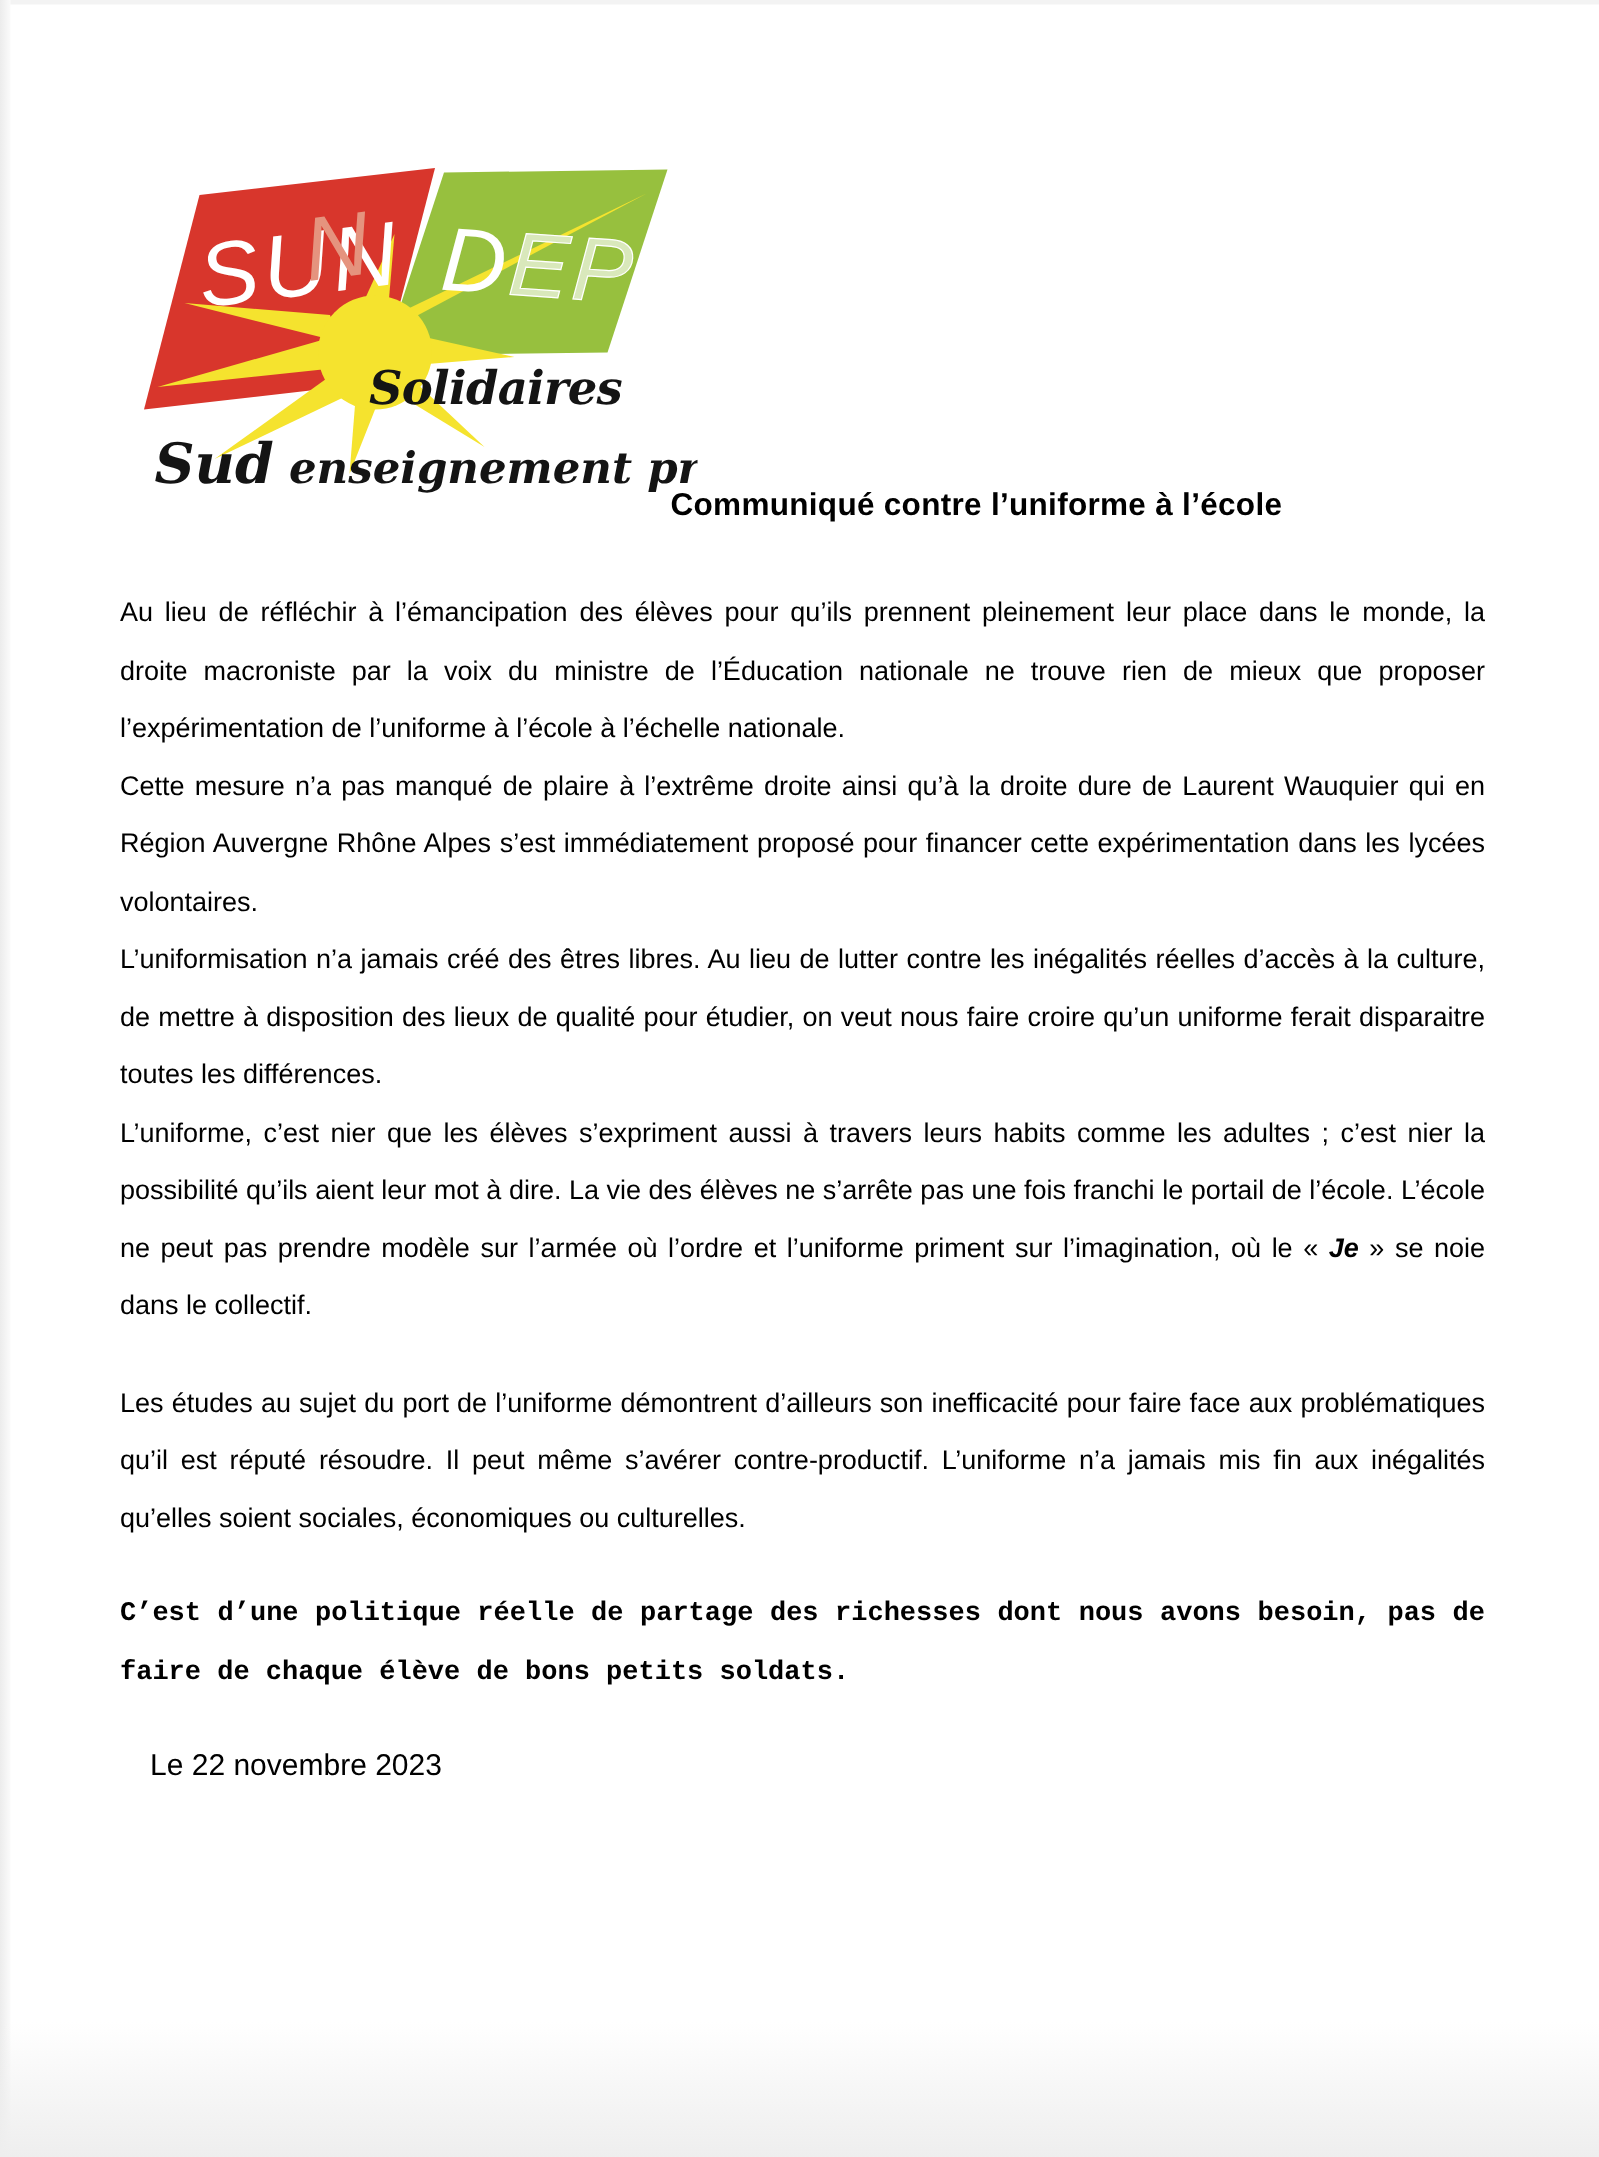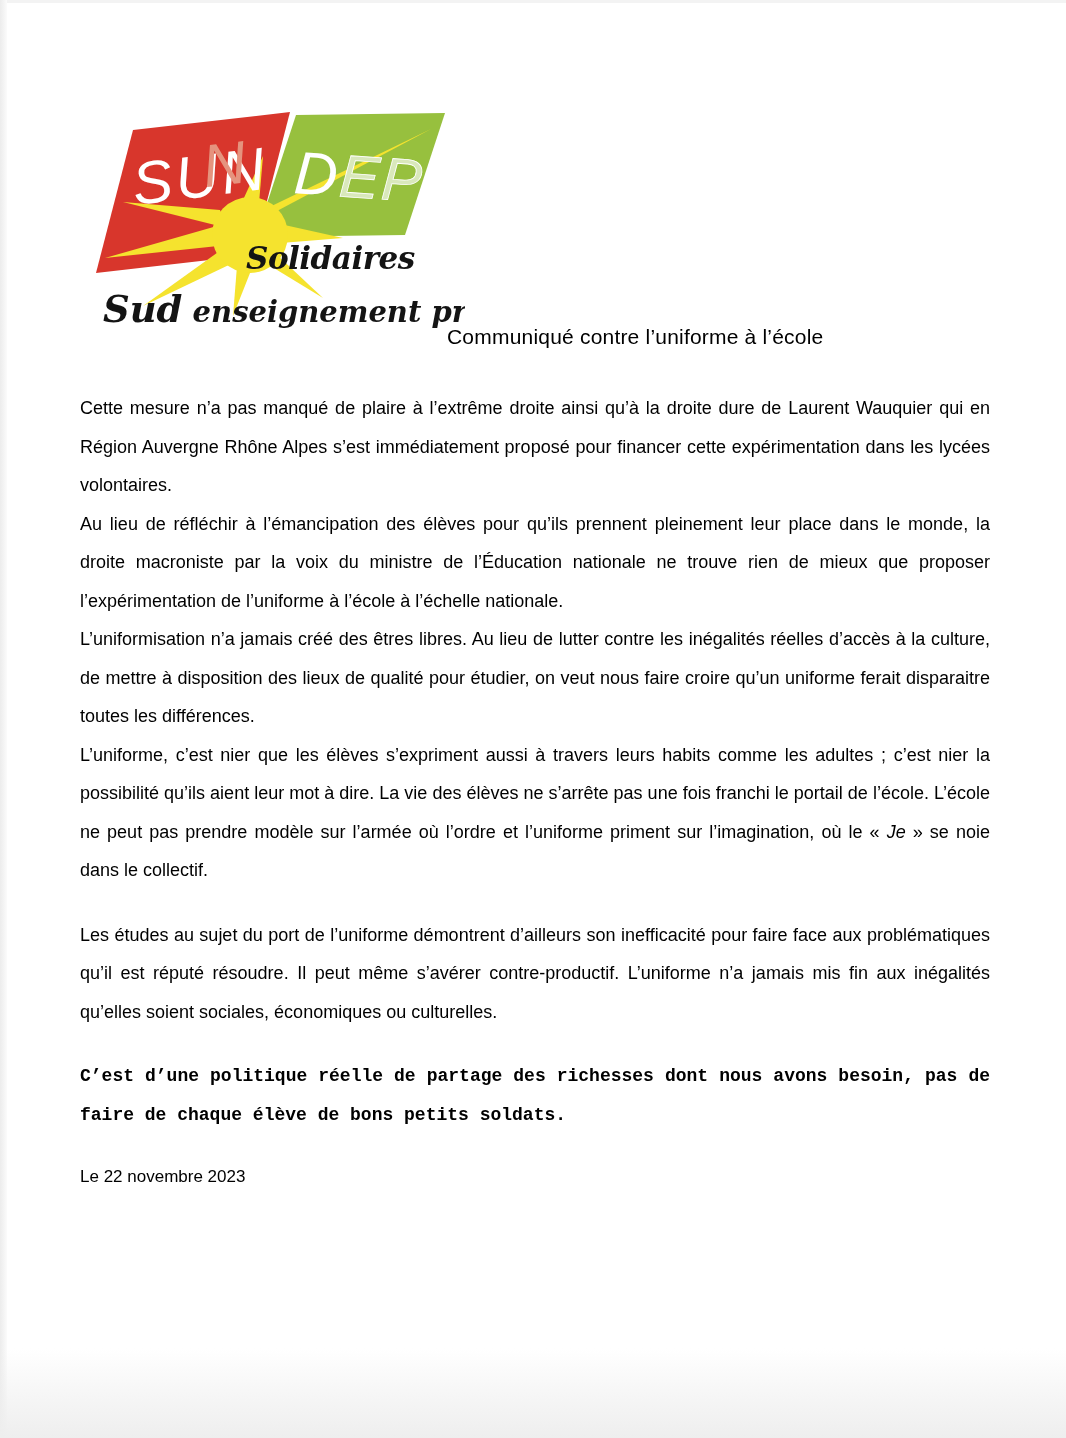--- a/index.html
+++ b/index.html
@@ -15,39 +15,39 @@
   .edge-left   { position:absolute; left:0; top:0; width:7px; height:100%;
                  background:linear-gradient(to right,#ececec,#fbfbfb); }
   .edge-top    { position:absolute; left:0; top:0; width:100%; height:3px; background:#f3f3f3; }
   .edge-bottom { position:absolute; left:0; bottom:0; width:100%; height:90px;
                  background:linear-gradient(to bottom, rgba(240,240,240,0), #eeeeee); }
 
   .logo-svg { position:absolute; left:85px; top:110px; width:380px; height:225px; }
 
   .doc-title {
     position:absolute; left:447px; top:322px;
-    font-size:21px; font-weight:normal; line-height:30px;
+    font-size:21px; font-weight:bold; line-height:30px;
     letter-spacing:0.2px; white-space:nowrap;
   }
 
   .body-text {
     position:absolute; left:80px; top:389px; width:910px;
     font-size:18px; line-height:38.5px;
     text-align:justify;
   }
   .body-text p { text-align:justify; }
   .gap { margin-top:26px; }
   .q-bold {
     font-weight:bold;
     text-align:justify;
     text-align-last:justify;
   }
   .b { font-weight:bold;font-family:Liberation Mono, monospace; }
-  .it { font-style:italic; }
-  .date-line { margin-top:24px; text-align:right; font-size:17px; }
+  .it { font-style:italic;font-weight:bold; }
+  .date-line { margin-top:24px; text-align:right; font-size:20px;margin-left:20px; }
 
   .logo-serif { font-family:"DejaVu Serif", serif; font-weight:bold; font-style:italic; }
   .logo-sans-it { font-family:"Liberation Sans", sans-serif; font-style:italic; }
 </style>
 </head>
 <body>
 
 <div class="page">
 
   <div class="edge-top"></div>
@@ -83,22 +83,22 @@
     <text class="logo-serif" x="161" y="159" font-size="31" letter-spacing="-0.5" fill="#141414">Solidaires</text>
 
     <text class="logo-serif" x="18" y="212" fill="#141414">
       <tspan font-size="37">Sud</tspan><tspan font-size="29"> enseignement privé</tspan>
     </text>
   </svg>
 
   <h1 class="doc-title">Communiqué contre l’uniforme à l’école</h1>
 
   <div class="body-text">
+    <p>Au lieu de réfléchir à l’émancipation des élèves pour qu’ils prennent pleinement leur place dans le monde, la droite macroniste par la voix du ministre de l’Éducation nationale ne trouve rien de mieux que proposer l’expérimentation de l’uniforme à l’école à l’échelle nationale.</p>
     <p>Cette mesure n’a pas manqué de plaire à l’extrême droite ainsi qu’à la droite dure de Laurent Wauquier qui en Région Auvergne Rhône Alpes s’est immédiatement proposé pour financer cette expérimentation dans les lycées volontaires.</p>
-    <p>Au lieu de réfléchir à l’émancipation des élèves pour qu’ils prennent pleinement leur place dans le monde, la droite macroniste par la voix du ministre de l’Éducation nationale ne trouve rien de mieux que proposer l’expérimentation de l’uniforme à l’école à l’échelle nationale.</p>
 
     <p>L’uniformisation n’a jamais créé des êtres libres. Au lieu de lutter contre les inégalités réelles d’accès à la culture, de mettre à disposition des lieux de qualité pour étudier, on veut nous faire croire qu’un uniforme ferait disparaitre toutes les différences.</p>
     <p><span>L’uniforme, c’est nier que les élèves s’expriment aussi à travers leurs habits comme les adultes ; c’est nier la possibilité qu’ils aient leur mot à dire. La vie des élèves ne s’arrête pas une fois franchi le portail de l’école. L’école ne peut pas prendre modèle sur l’armée où l’ordre et l’uniforme priment sur l’imagination, où le « </span><span class="it">Je</span><span> » se noie dans le collectif.</span></p>
 
     <p class="gap">Les études au sujet du port de l’uniforme démontrent d’ailleurs son inefficacité pour faire face aux problématiques qu’il est réputé résoudre. Il peut même s’avérer contre-productif. L’uniforme n’a jamais mis fin aux inégalités qu’elles soient sociales, économiques ou culturelles.</p>
 
     <p class="b gap">C’est d’une politique réelle de partage des richesses dont nous avons besoin, pas de faire de chaque élève de bons petits soldats.</p>
 
     <p class="date-line">Le 22 novembre 2023</p>
   </div>

